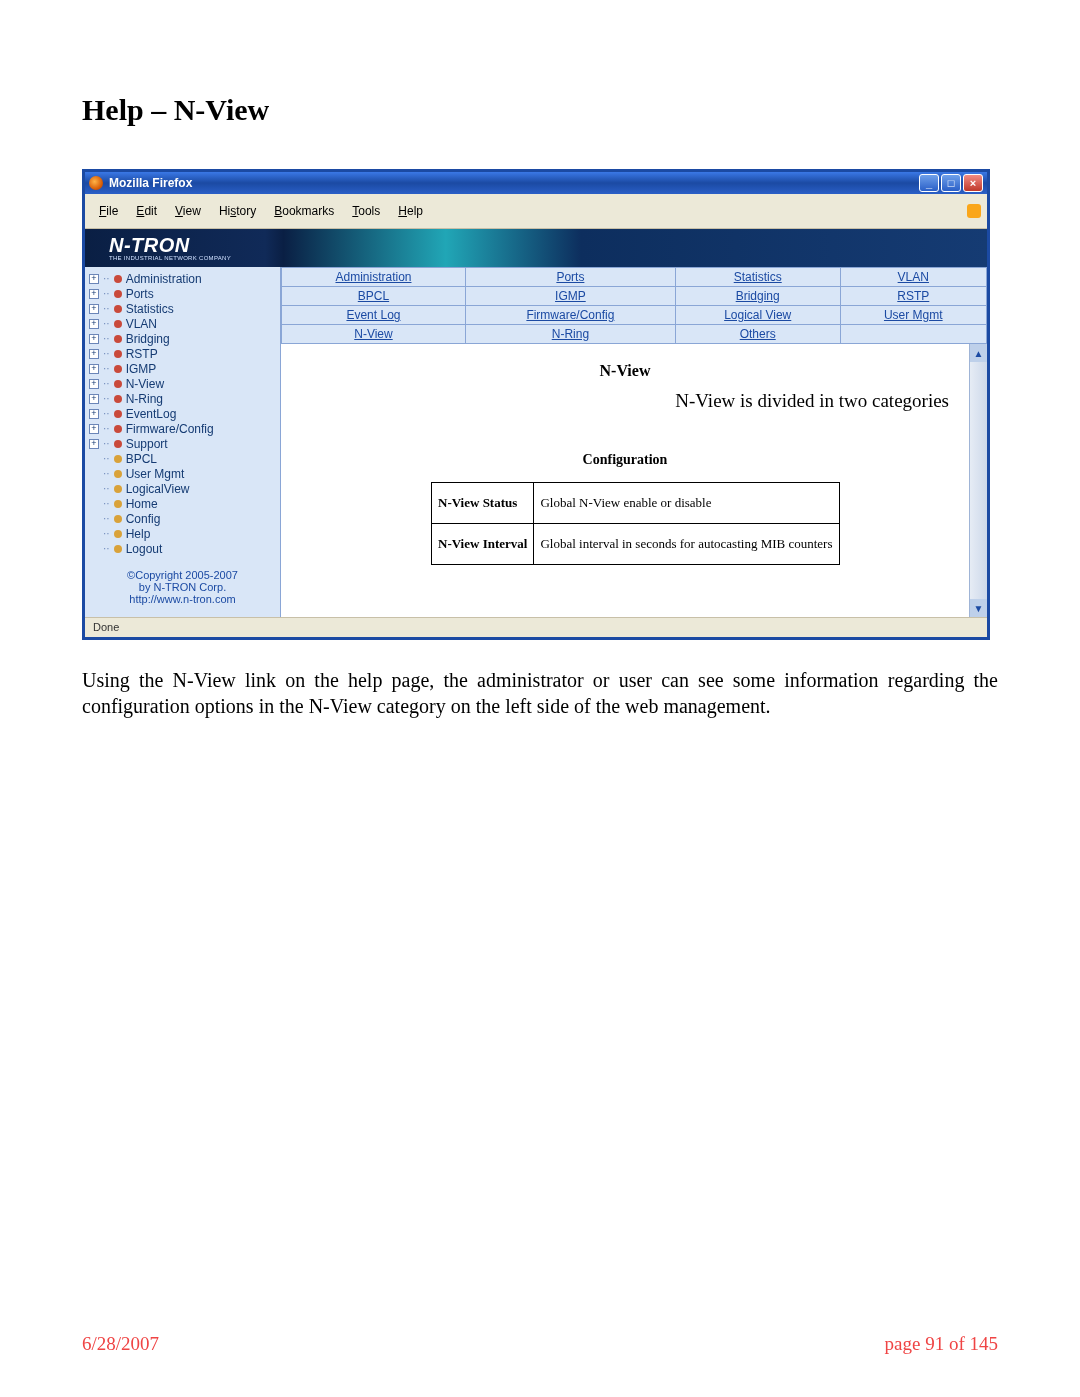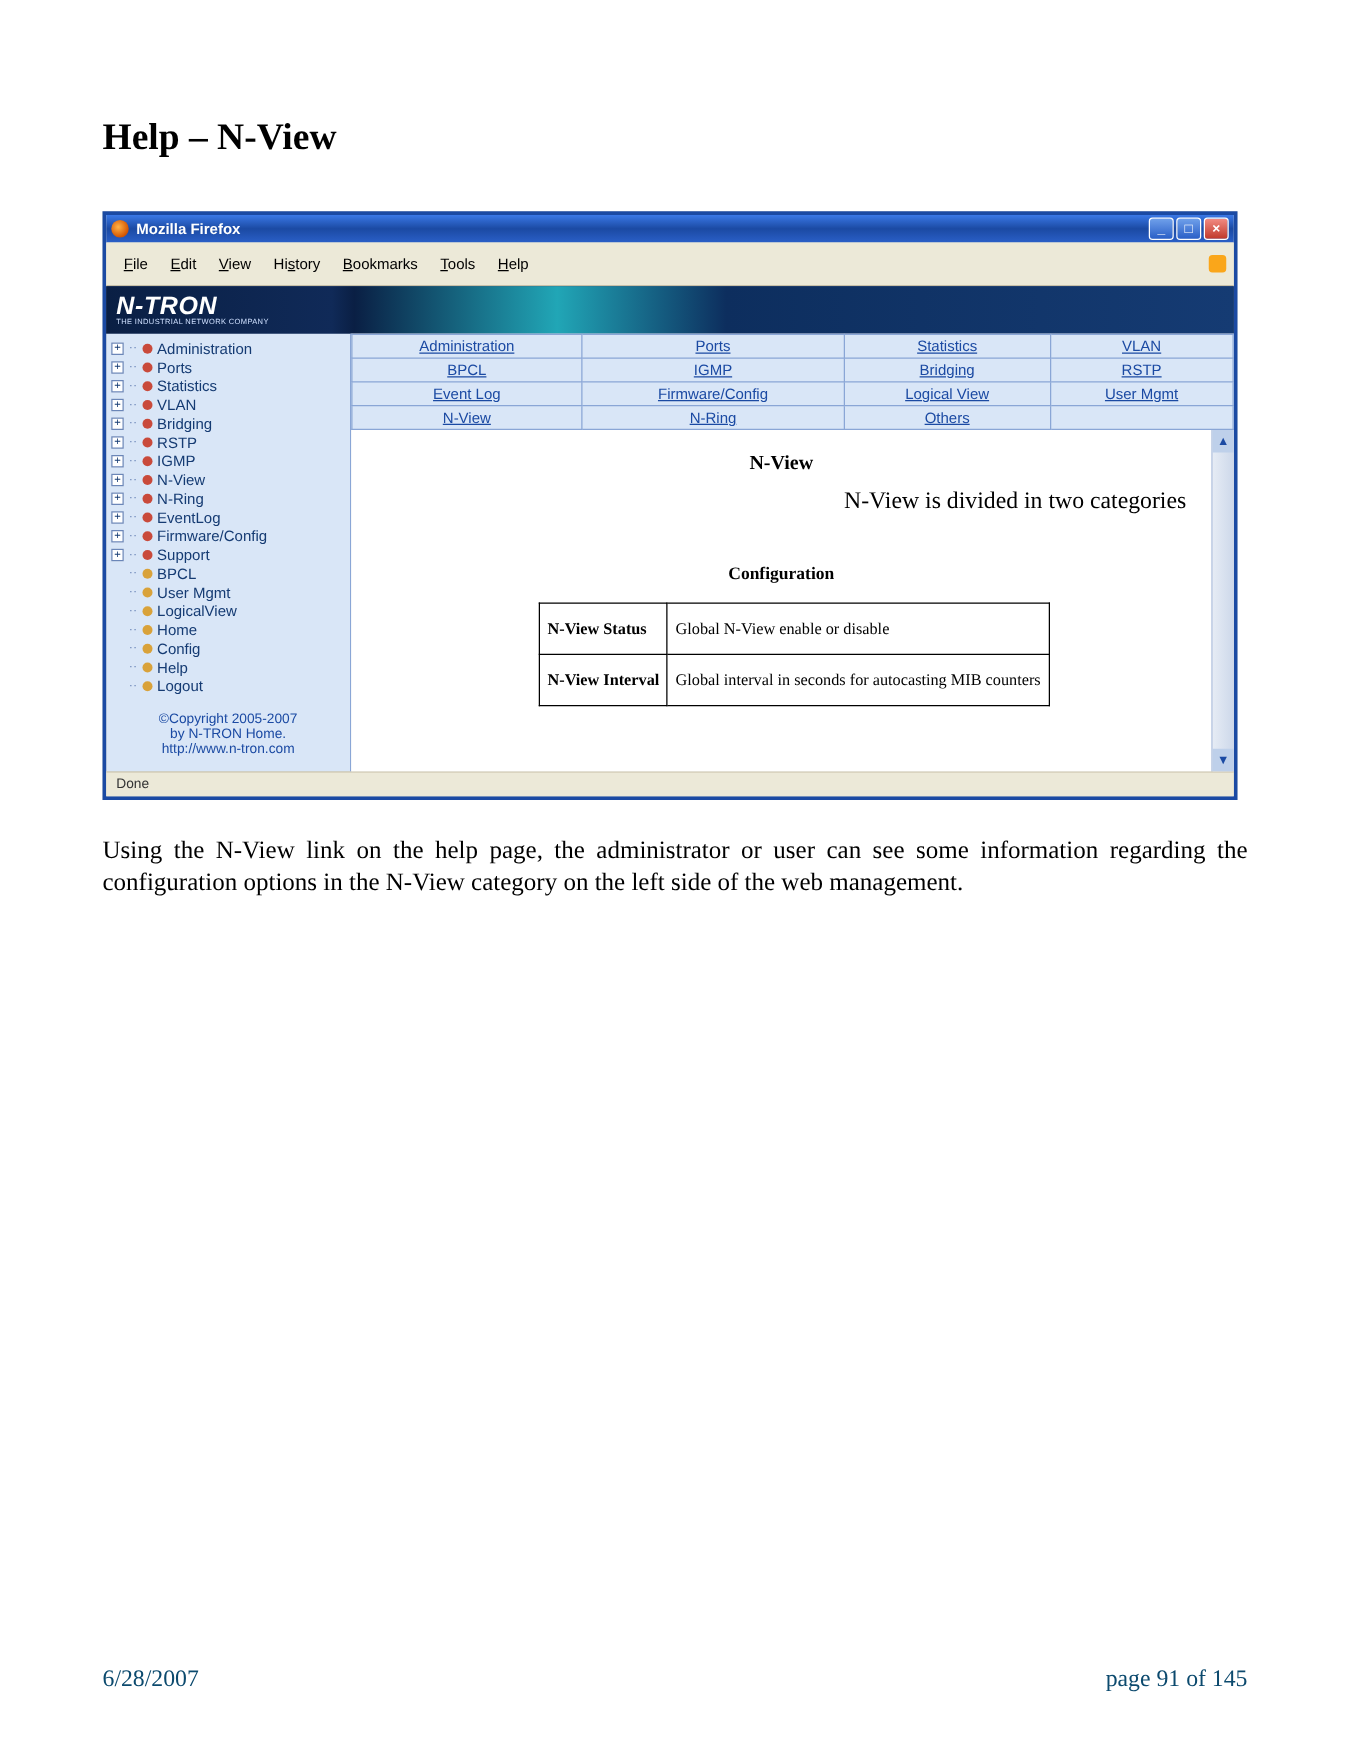--- a/index.html
+++ b/index.html
@@ -66,21 +66,21 @@
   }
   
   .frame {
     display: flex;
     height: 388px;
     background: #1a3668;
   }
   .banner {
     height: 38px;
     background: linear-gradient(90deg, #0a1f44 0%, #102a58 20%, #0a1f44 22%, #21a6b6 40%, #0d2e5e 55%, #153b73 100%);
-    display: flex; align-items: center; padding-left: 8px;
+    display: flex; align-items: center; padding-left: 24px;
   }
   .logo {
     color: #fff; font-weight: bold; font-size: 20px; font-style: italic;
     letter-spacing: 0.5px; font-family: Arial, sans-serif;
     line-height: 1; position: relative;
   }
   .logo small {
     display:block; font-size:6px; letter-spacing:0.3px; font-style:normal;
     font-weight:normal; color:#cfe0ff;
   }
@@ -157,21 +157,21 @@
     height:20px; background:#ece9d8; border-top:1px solid #c8c0a8;
     font-size:11px; padding:3px 8px; color:#333;
   }
   
   .doc-text {
     font-size: 20px; margin-top: 28px; text-align: justify; line-height:1.28;
   }
   .footer {
     position:absolute; bottom:42px; left:82px; right:82px;
     display:flex; justify-content:space-between;
-    font-size:19px; color:#0c4a6e;
+    font-size:19px; color:#ef4444;
   }
 </style>
 </head>
 <body>
 
 <div class="page">
   <h1 class="doc-title">Help – N-View</h1>
 
   <div class="browser">
 
@@ -310,21 +310,21 @@
                 <span>Help</span>
               </div>
             <div class="node indent">
                 <span class="conn">··</span>
                 <span class="dot yellow"></span>
                 <span>Logout</span>
               </div>
           </div>
           <div class="copy">
             <div>©Copyright 2005-2007</div>
-            <div>by N-TRON Home.</div>
+            <div>by N-TRON Corp.</div>
             <div class="link">http://www.n-tron.com</div>
           </div>
         </div>
 
         <div class="main">
           <table class="helpgrid">
             <tbody>
                 <tr>
               <td>Administration</td>
               <td>Ports</td>

